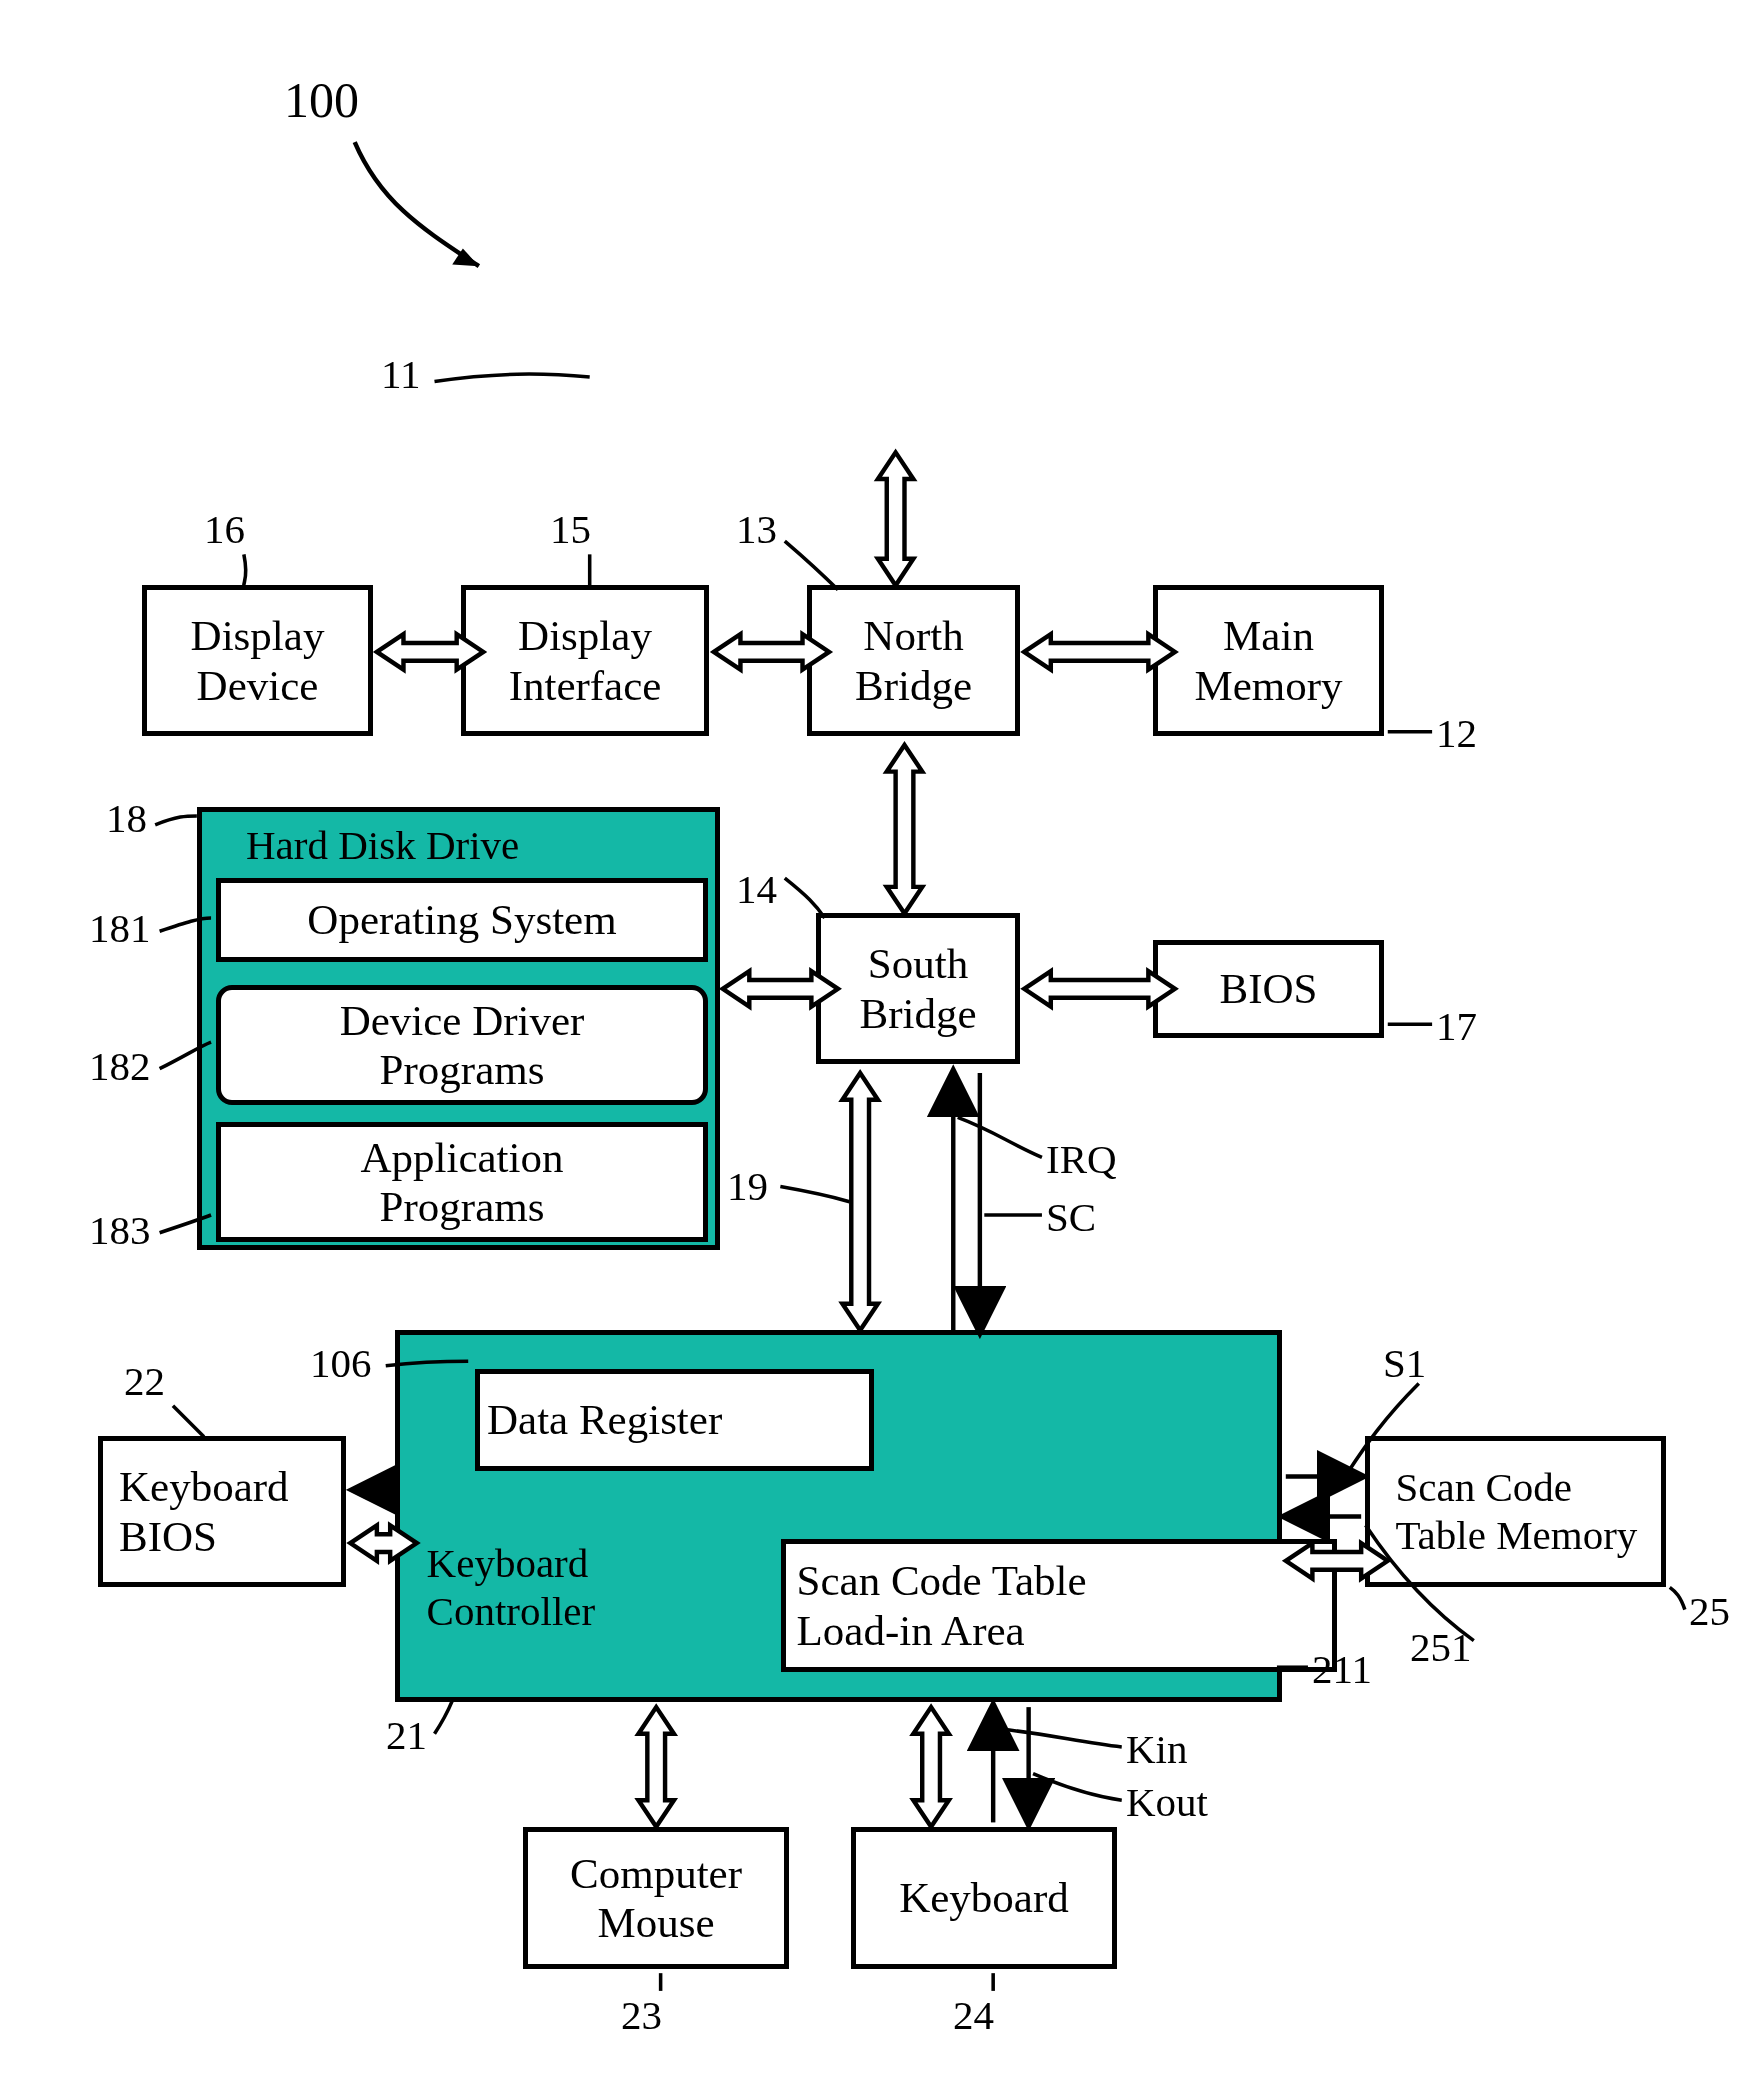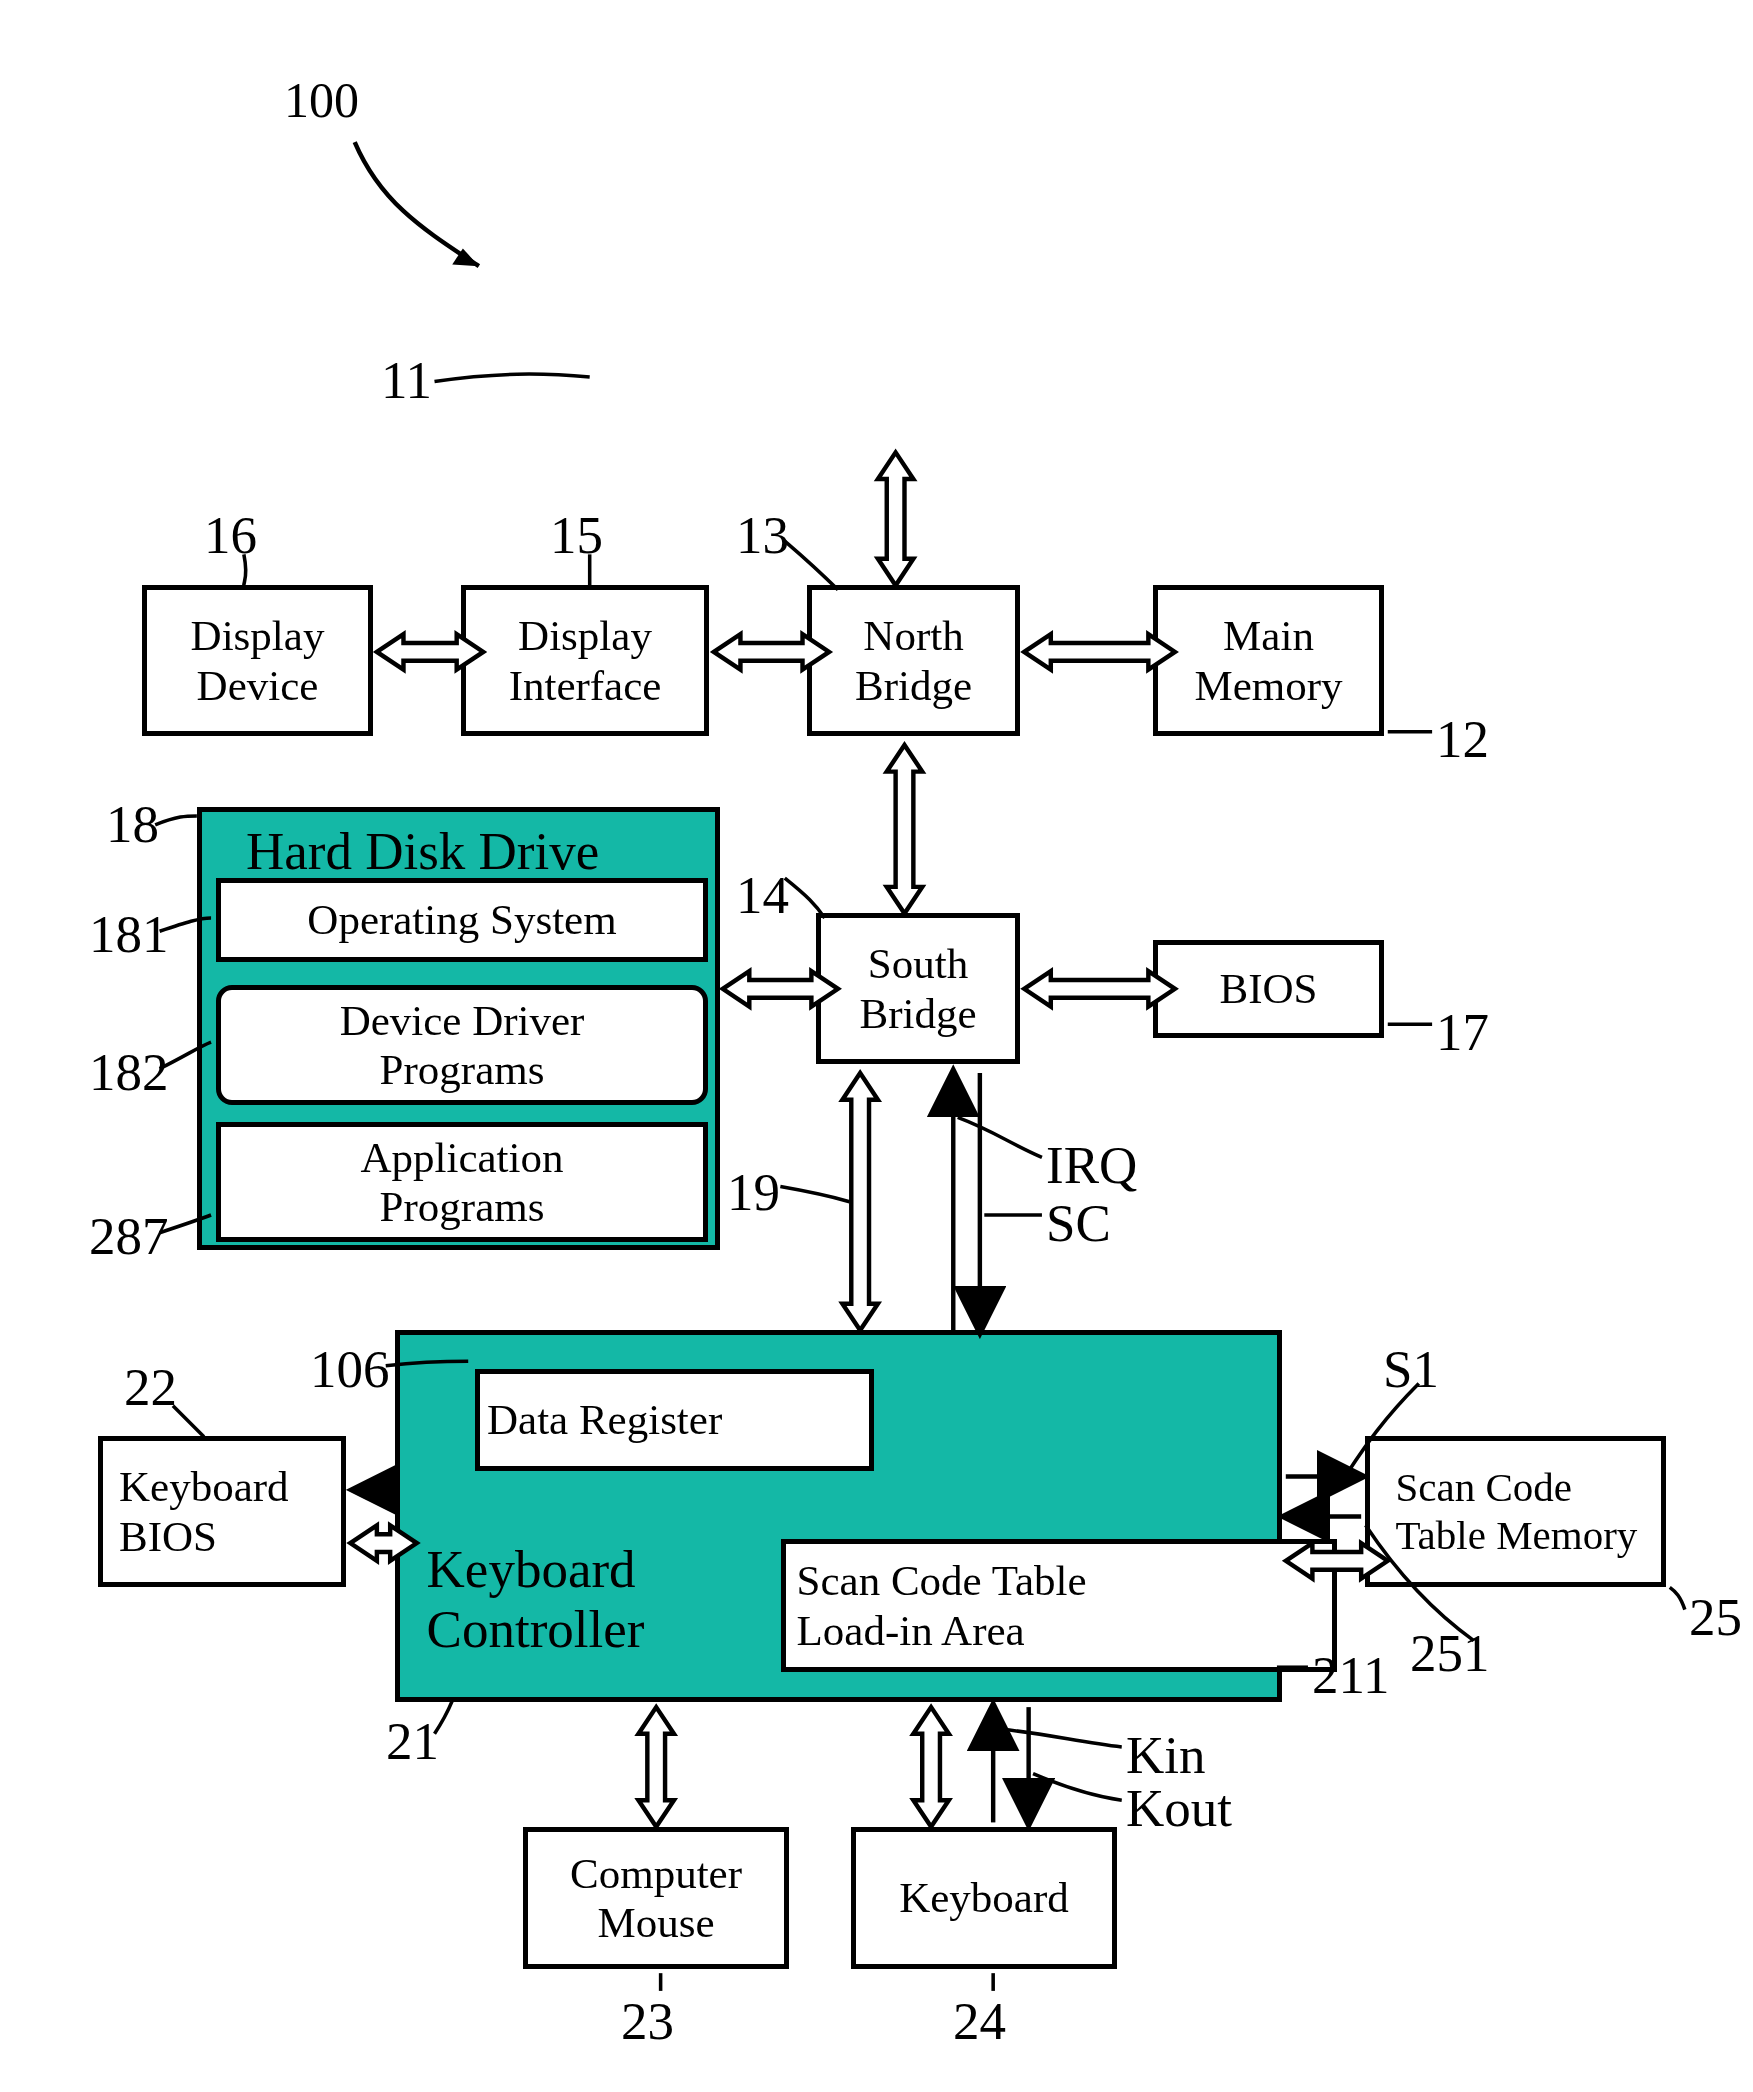--- a/index.html
+++ b/index.html
@@ -27,21 +27,21 @@
     padding: 5.3px 10.6px;
   }
   .container-box {
     position: absolute;
     border: 5.3px solid #000;
     background: #14b8a6;
     box-sizing: border-box;
   }
   .label {
     position: absolute;
-    font-size: 53px;
+    font-size: 41px;
     white-space: nowrap;
   }
   svg.overlay {
     position: absolute;
     top: 0;
     left: 0;
     width: 1754px;
     height: 2093px;
     pointer-events: none;
   }
@@ -93,21 +93,21 @@
 Programs</span>
     </div>
     <div class="box" style="position:absolute; left:14px; top:310px; width:492px; height:120px; white-space:pre;">
       <span>Application
 Programs</span>
     </div>
   </div>
   <div class="label" style="left:106px; top:794px;">18</div>
   <div class="label" style="left:89px; top:904px;">181</div>
   <div class="label" style="left:89px; top:1042px;">182</div>
-  <div class="label" style="left:89px; top:1206px;">287</div>
+  <div class="label" style="left:89px; top:1206px;">183</div>
 
   <div class="box" style="left:816px; top:913px; width:204px; height:151px; white-space:pre;">
     <span>South
 Bridge</span>
   </div>
   <div class="label" style="left:736px; top:851px;margin-top:14px;">14</div>
 
   <div class="box" style="left:1153px; top:940px; width:231px; height:98px;">
     <span>BIOS</span>
   </div>

